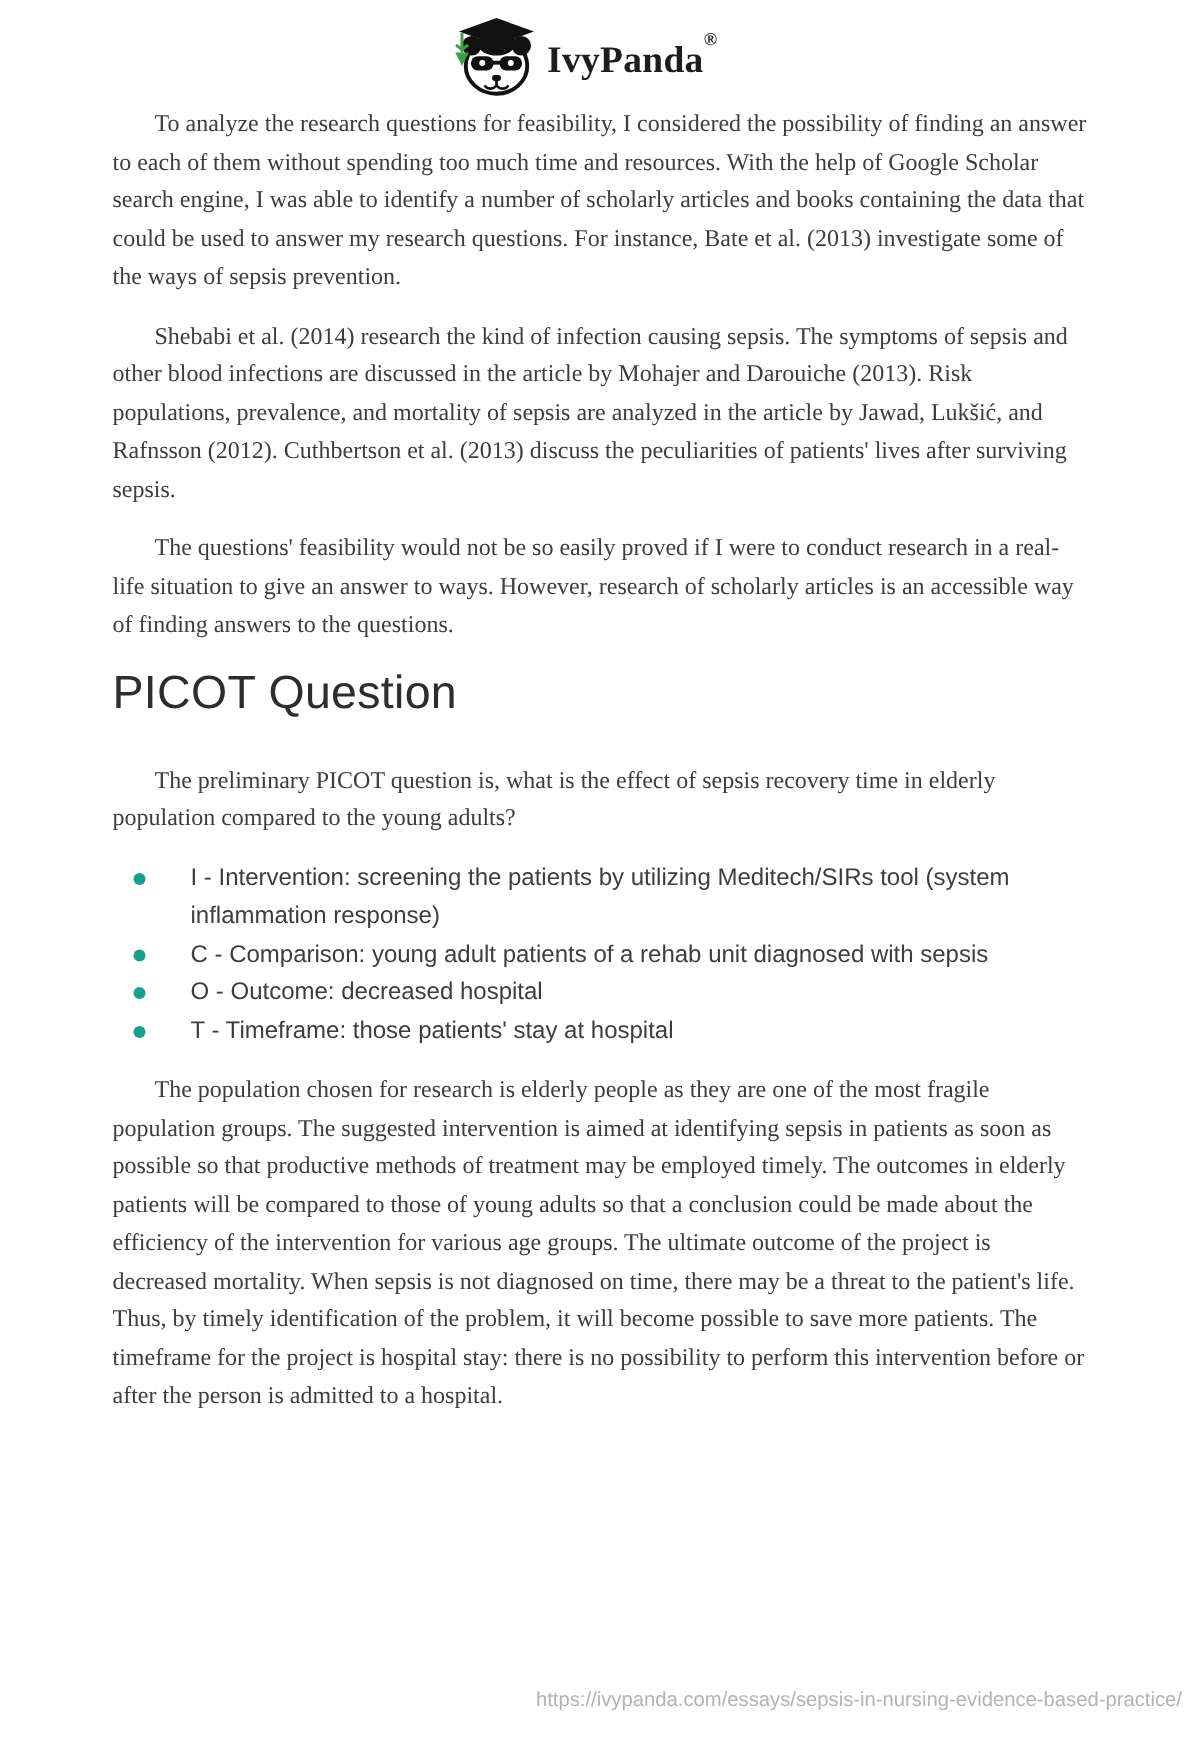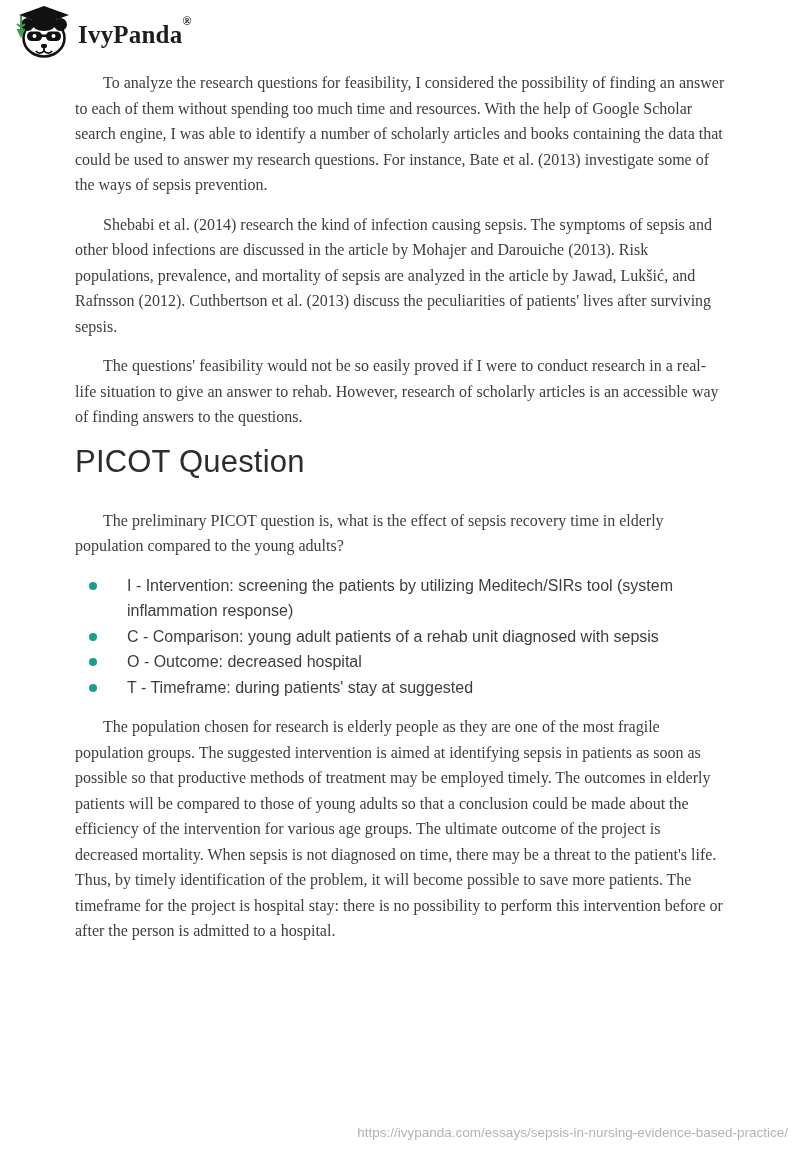--- a/index.html
+++ b/index.html
@@ -10,24 +10,23 @@
     position: relative;
     font-family: "Liberation Sans", sans-serif;
     color: #3d3d3d;
     overflow: hidden;
   }
 
   
   .page-header {
     display: flex;
     align-items: flex-start;
-    justify-content: flex-end;
+    justify-content: center;
     padding: 8px 35px 0 14px;
     height: 62px;
-    flex-direction: column;
   }
   .brand {
     display: flex;
     align-items: center;
     gap: 8px;
   }
   .brand-logo { width: 56px; height: 54px; display: block; }
   .brand-name {
     font-family: "Liberation Serif", serif;
     font-weight: 700;
@@ -134,31 +133,31 @@
         <polygon points="7,33 2.5,24 11.5,24" fill="#3f9d4e"></polygon>
         <path d="M7 22 l-4 -3 M7 22 l4 -3" stroke="#3f9d4e" stroke-width="2" fill="none"></path>
       </svg>
       <div class="brand-name"><span>IvyPanda</span><span class="brand-reg">®</span></div>
     </div>
   </div>
 
   <div class="content">
     <p>To analyze the research questions for feasibility, I considered the possibility of finding an answer to each of them without spending too much time and resources. With the help of Google Scholar search engine, I was able to identify a number of scholarly articles and books containing the data that could be used to answer my research questions. For instance, Bate et al. (2013) investigate some of the ways of sepsis prevention.</p>
     <p>Shebabi et al. (2014) research the kind of infection causing sepsis. The symptoms of sepsis and other blood infections are discussed in the article by Mohajer and Darouiche (2013). Risk populations, prevalence, and mortality of sepsis are analyzed in the article by Jawad, Lukšić, and Rafnsson (2012). Cuthbertson et al. (2013) discuss the peculiarities of patients' lives after surviving sepsis.</p>
-    <p>The questions' feasibility would not be so easily proved if I were to conduct research in a real-life situation to give an answer to rehab. However, research of scholarly articles is an accessible way of finding answers to the questions.</p>
+    <p>The questions' feasibility would not be so easily proved if I were to conduct research in a real-life situation to give an answer to ways. However, research of scholarly articles is an accessible way of finding answers to the questions.</p>
 
     <h2 class="picot-heading">PICOT Question</h2>
 
     <p>The preliminary PICOT question is, what is the effect of sepsis recovery time in elderly population compared to the young adults?</p>
 
     <ul class="picot-list">
       <li>I - Intervention: screening the patients by utilizing Meditech/SIRs tool (system inflammation response)</li>
       <li>C - Comparison: young adult patients of a rehab unit diagnosed with sepsis</li>
       <li>O - Outcome: decreased hospital</li>
-      <li>T - Timeframe: during patients' stay at suggested</li>
+      <li>T - Timeframe: those patients' stay at hospital</li>
     </ul>
 
     <p>The population chosen for research is elderly people as they are one of the most fragile population groups. The suggested intervention is aimed at identifying sepsis in patients as soon as possible so that productive methods of treatment may be employed timely. The outcomes in elderly patients will be compared to those of young adults so that a conclusion could be made about the efficiency of the intervention for various age groups. The ultimate outcome of the project is decreased mortality. When sepsis is not diagnosed on time, there may be a threat to the patient's life. Thus, by timely identification of the problem, it will become possible to save more patients. The timeframe for the project is hospital stay: there is no possibility to perform this intervention before or after the person is admitted to a hospital.</p>
   </div>
 
   <a class="page-footer">https://ivypanda.com/essays/sepsis-in-nursing-evidence-based-practice/</a>
 
 </div>
 
 </body></html>

